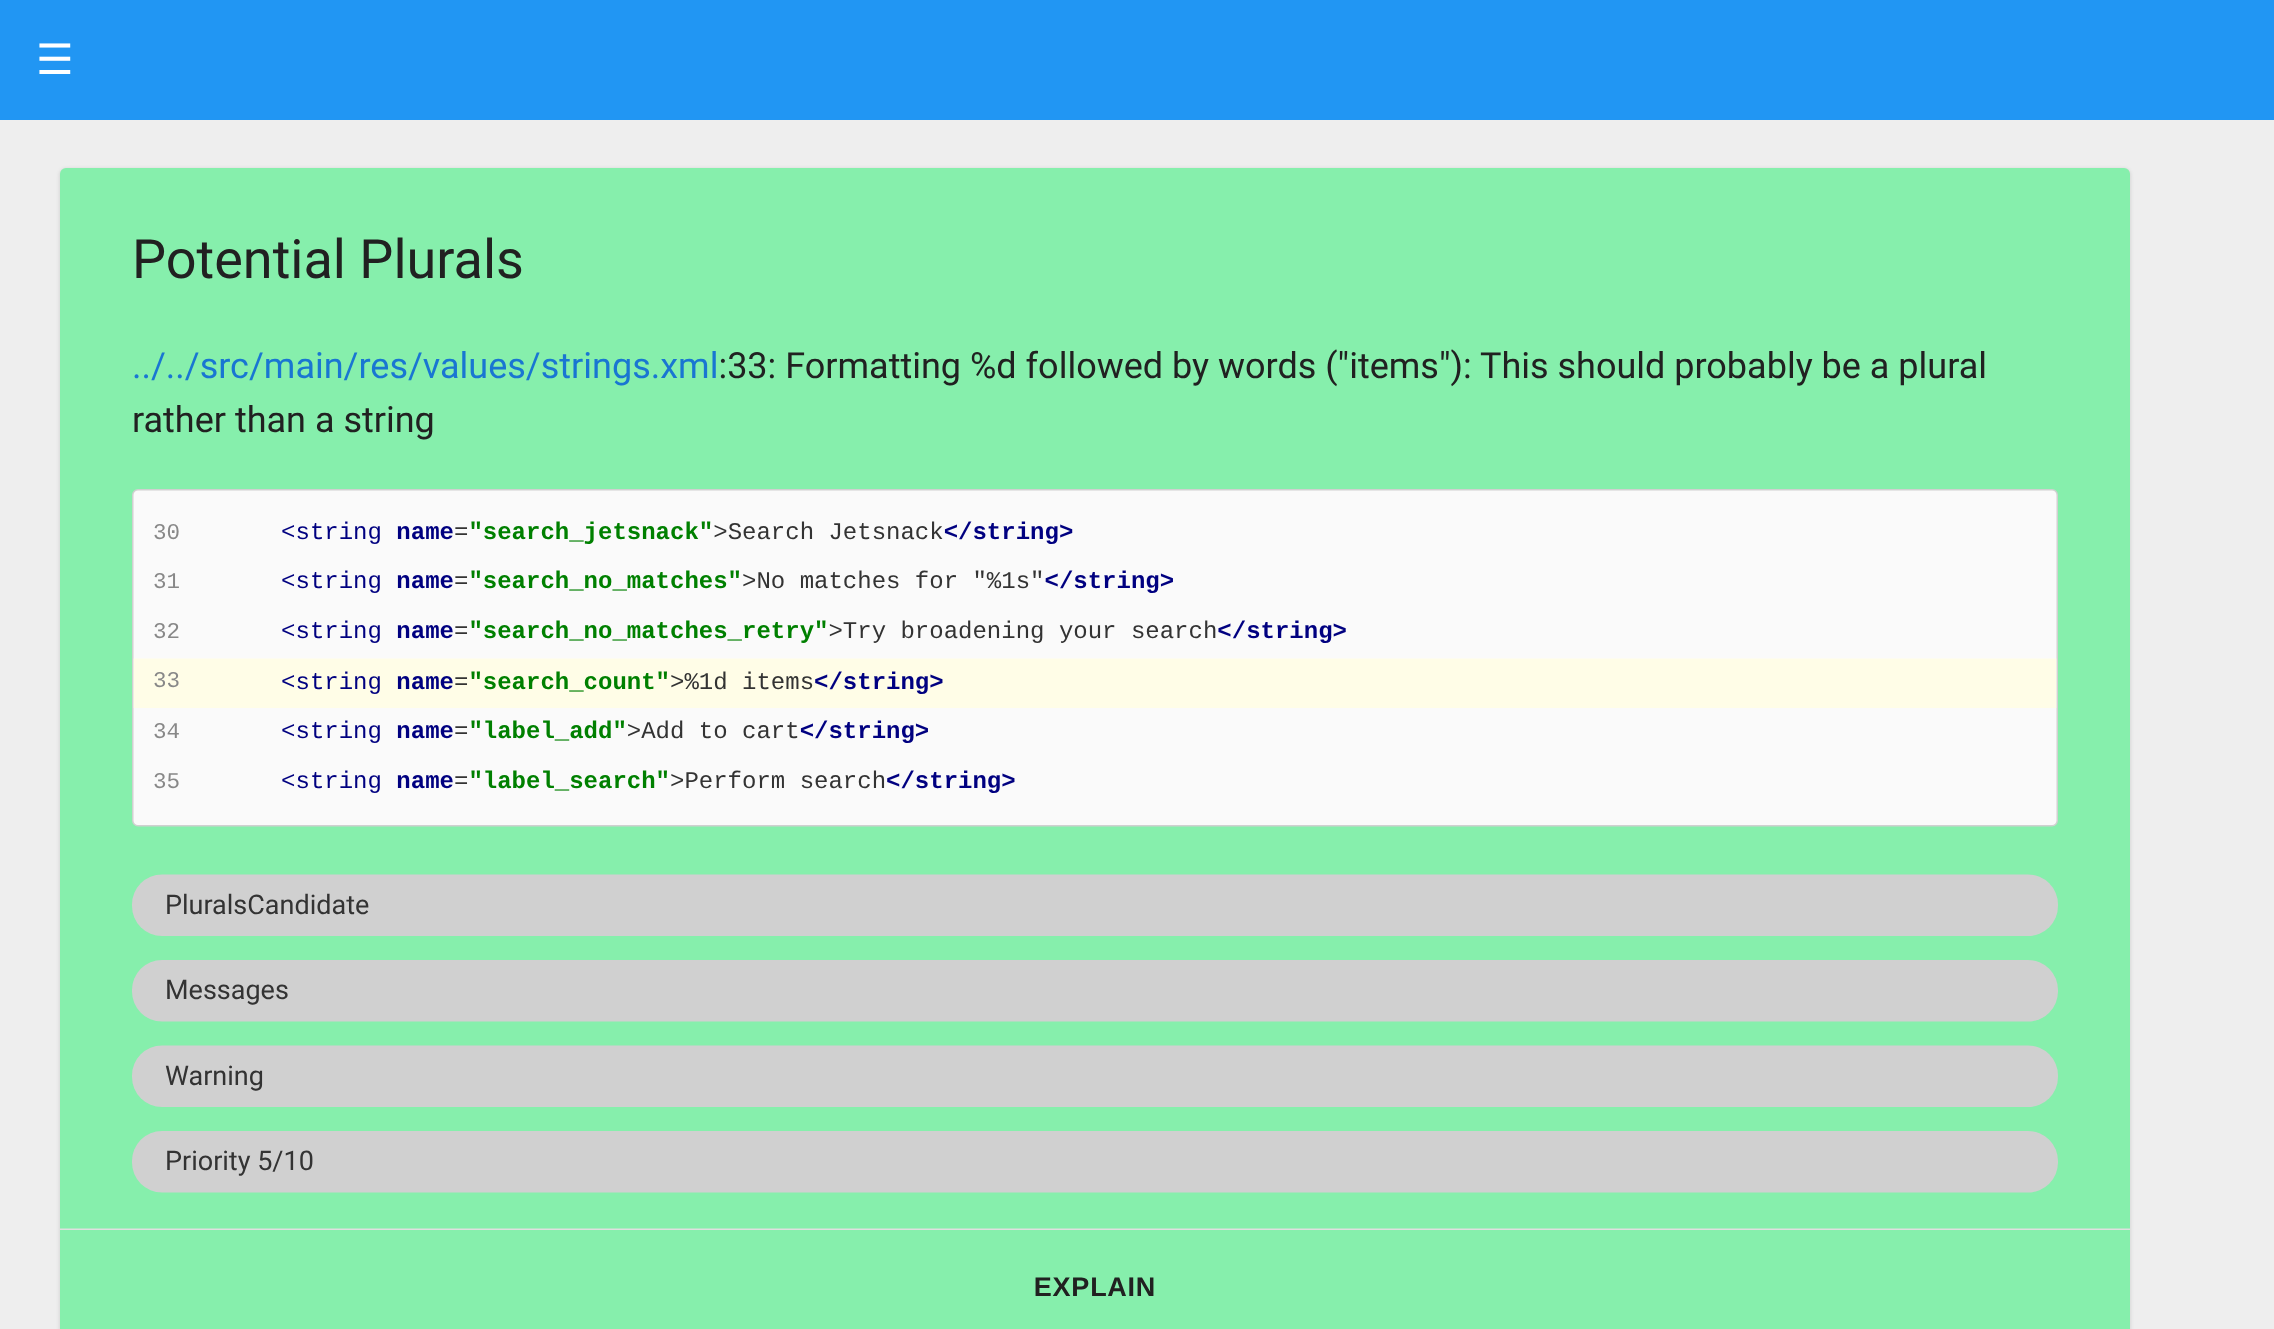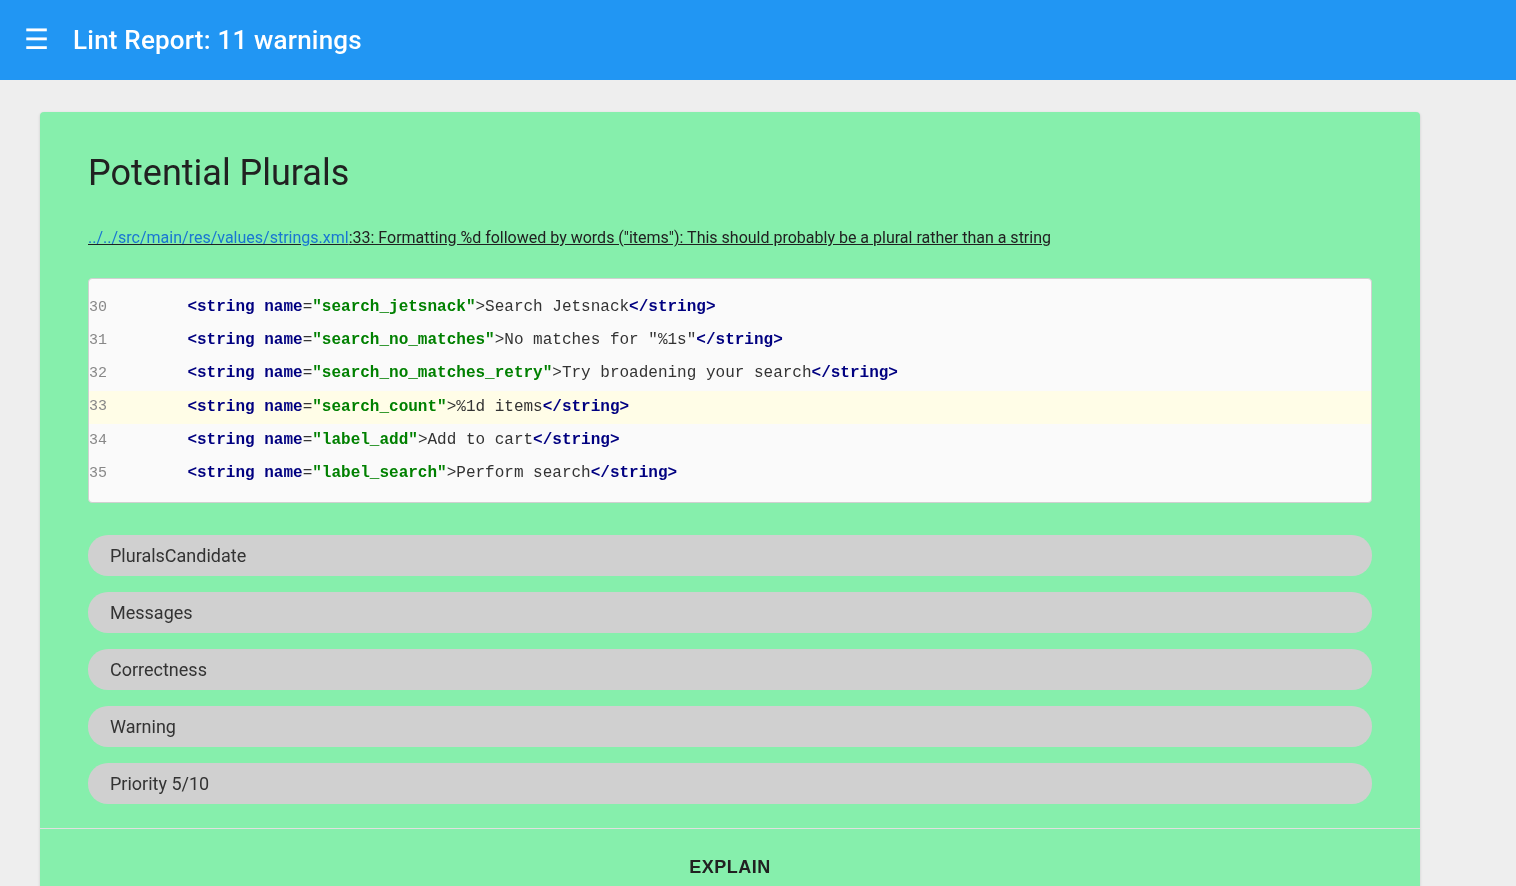--- a/index.html
+++ b/index.html
@@ -48,25 +48,24 @@
 
     .card-title {
       font-size: 36px;
       font-weight: 400;
       color: #212121;
       margin-bottom: 32px;
     }
 
     
     .issue-description {
-      font-size: 16px;
+      font-size: 24px;
       color: #212121;
       line-height: 1.5;
       margin-bottom: 28px;
-      text-decoration: underline;
     }
     .issue-description a {
       color: #1976D2;
       text-decoration: none;
     }
 
     
     .code-block {
       border: 1px solid #d0d0d0;
       border-radius: 4px;
@@ -83,30 +82,30 @@
       padding: 3px 0;
       line-height: 1.7;
     }
     .code-line.highlighted {
       background: #fffde7;
     }
     .line-number {
       color: #888;
       min-width: 60px;
       padding-right: 16px;
-      text-align: left;
+      text-align: center;
       user-select: none;
       font-size: 15px;
     }
     .code-content {
       color: #333;
       white-space: pre;
     }
     
-    .tag { color: #000080; font-weight: bold; margin-top: 28px; }
+    .tag { color: #000080; font-weight: normal; margin-top: 28px; }
     .attr-name { color: #000080; font-weight: bold; text-align: center; }
     .attr-value { color: #008000; font-weight: bold; }
     .tag-close { color: #000080; font-weight: bold; }
 
     
     .tags-row {
       display: flex;
       gap: 16px;
       flex-wrap: wrap;
       margin-bottom: 8px;
@@ -144,21 +143,20 @@
       cursor: pointer;
       letter-spacing: 0.5px;
       padding: 8px 4px;
     }
   </style>
 </head>
 <body>
 
 <div class="app-bar">
   <span class="app-bar-menu-icon">☰</span>
-  <span class="app-bar-title">Lint Report: 11 warnings</span>
 </div>
 
 <div class="main-content">
   <div class="card">
 
     <h1 class="card-title">Potential Plurals</h1>
 
     <p class="issue-description">
       <a>../../src/main/res/values/strings.xml</a><span>:33: Formatting %d followed by words ("items"): This should probably be a plural rather than a string</span>
     </p>
@@ -186,21 +184,20 @@
         </div>
         <div class="code-line">
           <span class="line-number">35</span>
           <span class="code-content">    <strong class="tag">&lt;string</strong> <span class="attr-name">name</span>=<span class="attr-value">"label_search"</span>&gt;Perform search<strong class="tag-close">&lt;/string&gt;</strong></span>
         </div>
       </div>
 
     <div class="tags-row" id="chips-container">
     <span class="chip">PluralsCandidate</span>
         <span class="chip">Messages</span>
-        <span class="chip">Correctness</span>
         <span class="chip">Warning</span>
         <span class="chip">Priority 5/10</span>
       </div>
 
     <hr class="divider">
 
     <div class="card-actions">
       <button class="action-btn">EXPLAIN</button>
       <button class="action-btn">DISMISS</button>
     </div>

